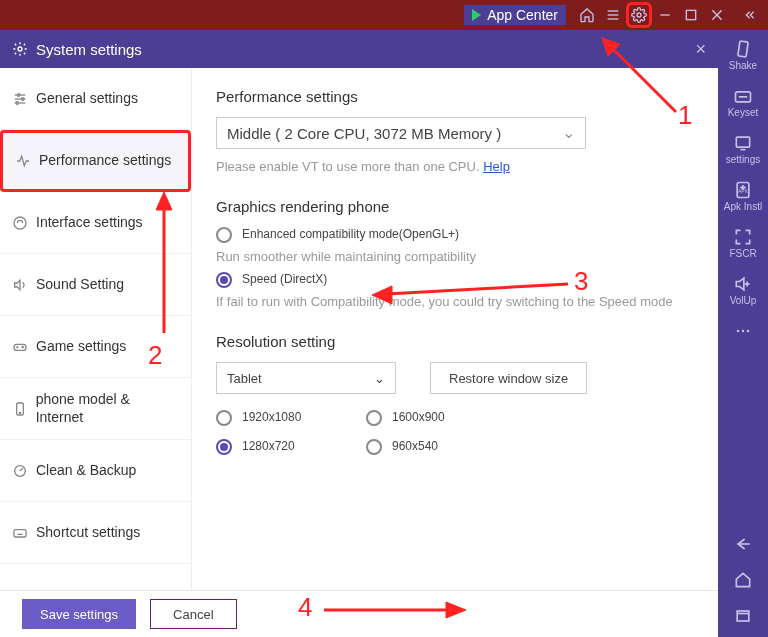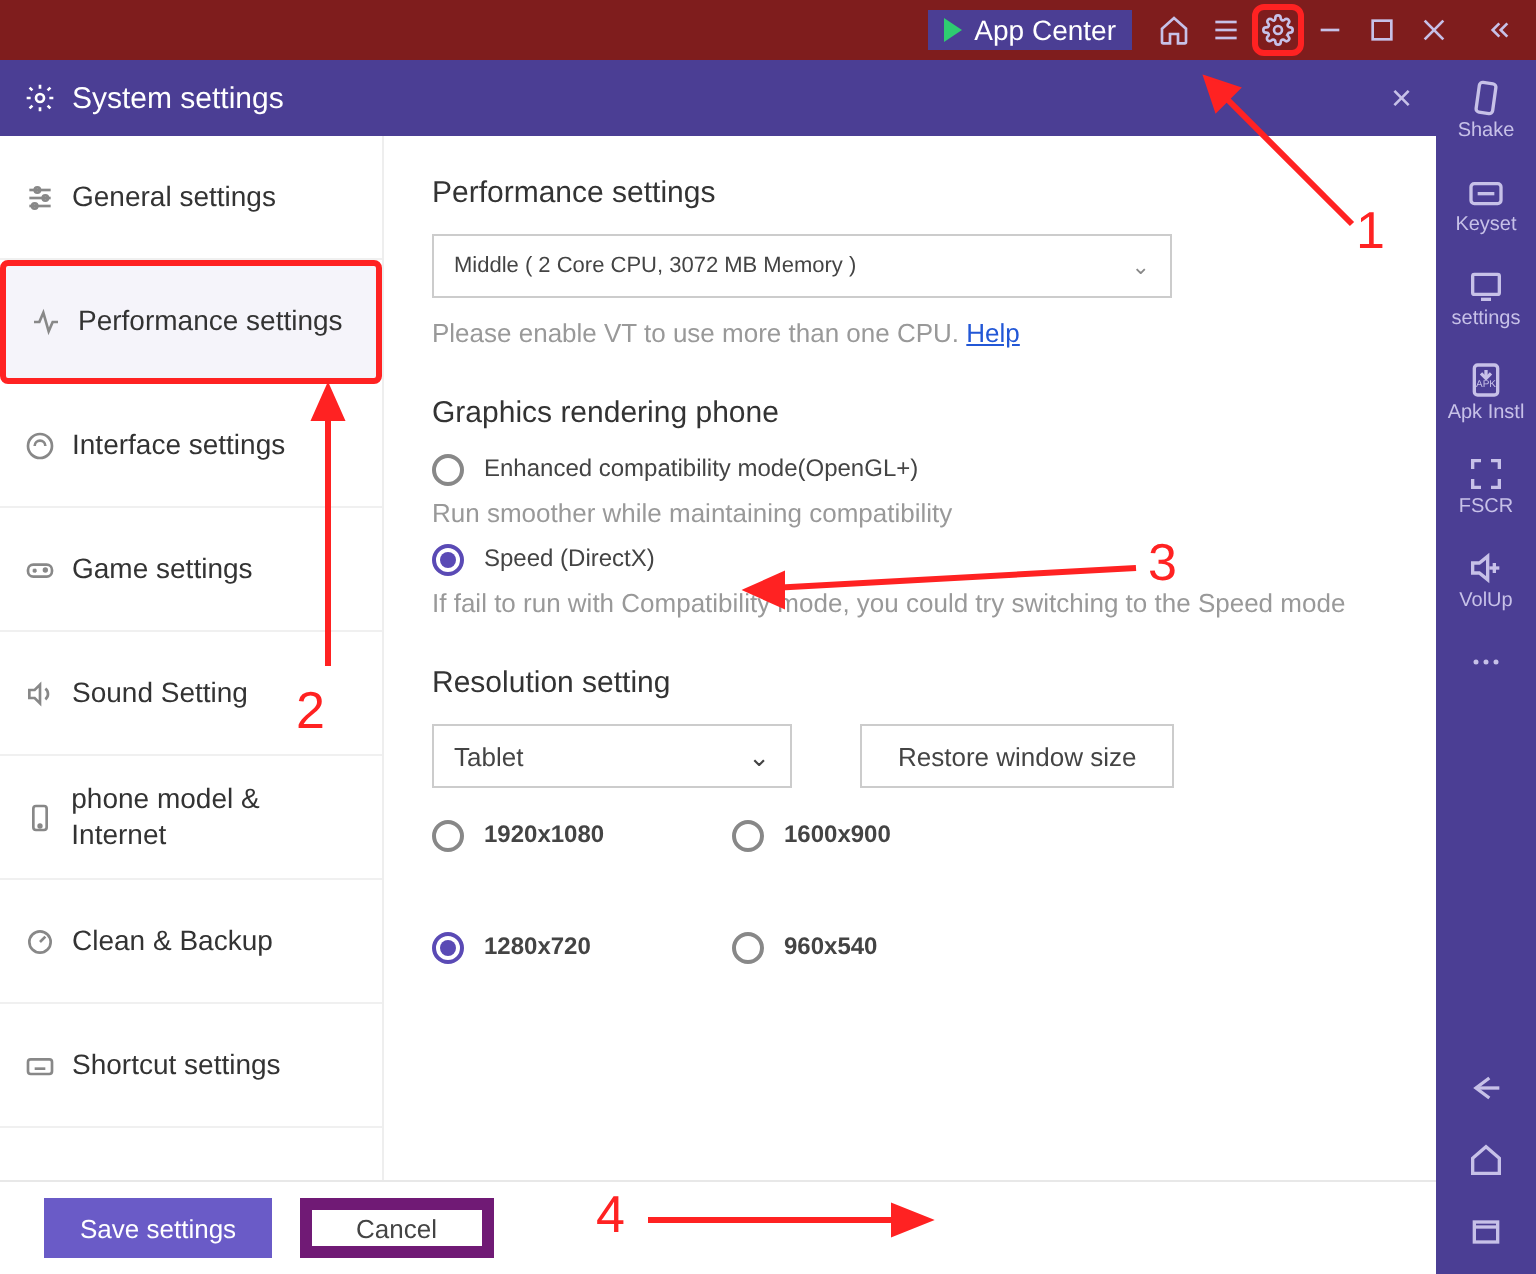--- a/index.html
+++ b/index.html
@@ -26,40 +26,40 @@
   .sidebar { width: 192px; border-right: 1px solid #eee; background: #fff; }
   .sb-item { display: flex; align-items: center; padding: 0 12px; height: 62px; font-size: 14px; color: #333; border-bottom: 1px solid #f0f0f0; cursor: pointer; }
   .sb-item .ic { width: 24px; display: flex; align-items: center; color: #888; }
   .sb-item .ic svg { width: 16px; height: 16px; }
   .sb-item .txt { line-height: 1.25; }
   .sb-item.active { background: #f5f4fa; }
   .hl-red { border: 3px solid #ff2222; border-radius: 4px; }
 
   .content { flex: 1; padding: 20px 24px; overflow: auto; }
   .section-title { font-size: 15px; color: #333; margin-bottom: 12px; }
-  .select { width: 370px; height: 32px; border: 1px solid #ccc; display: flex; align-items: center; padding: 12px 10px; font-size: 11px; color: #444; justify-content: space-between; background: #fff; }
+  .select { width: 370px; height: 32px; border: 1px solid #ccc; display: flex; align-items: center; padding: 12px 10px; font-size: 15px; color: #444; justify-content: space-between; background: #fff; }
   .select .chev { color: #888; }
   .hint { font-size: 13px; color: #999; margin-top: 10px; }
   .hint a { color: #2257d6; text-decoration: underline; }
   .block { margin-bottom: 24px; }
 
   .radio-row { display: flex; align-items: flex-start; font-size: 12px; color: #444; margin: 6px 0; }
   .radio { width: 16px; height: 16px; border: 2px solid #888; border-radius: 50%; margin-right: 10px; position: relative; }
   .radio.on { border-color: #5a4ab5; }
   .radio.on::after { content:''; position:absolute; left:2px; top:2px; width:8px; height:8px; background:#5a4ab5; border-radius:50%; }
   .subhint { font-size: 13px; color: #999; margin: 4px 0 8px 0; padding-left: 0; }
 
   .res-row { display: flex; gap: 34px; margin-bottom: 10px; }
   .res-select { width: 180px; height: 32px; border: 1px solid #ccc; display: flex; align-items: center; padding: 0 10px; font-size: 13px; color: #444; justify-content: space-between; }
   .btn-outline { height: 32px; border: 1px solid #ccc; background: #fff; padding: 0 18px; font-size: 13px; color: #444; display: flex; align-items: center; }
-  .res-grid { display: grid; grid-template-columns: 150px 150px; gap-row: 10px; row-gap: 28px; font-weight: bold; }
+  .res-grid { display: grid; grid-template-columns: 150px 150px; gap-row: 10px; row-gap: 1px; }
 
   .sw-footer { height: 47px; border-top: 1px solid #e8e8e8; display: flex; align-items: center; justify-content: flex-start; padding: 0 22px; gap: 14px; }
   .btn-primary { background: #6a5bc7; color: #fff; border: none; height: 30px; padding: 0 18px; font-size: 13px; }
-  .btn-secondary { background: #fff; border: 6px solid #701a75; height: 30px; padding: 0 22px; font-size: 13px; color: #444; }
+  .btn-secondary { background: #fff; border: 1px solid #701a75; height: 30px; padding: 0 22px; font-size: 13px; color: #444; }
 
   
   .ann-num { position: absolute; color: #ff2222; font-size: 26px; font-weight: 400; font-family: Arial; }
   .arrow { position: absolute; }
   .arrow svg { overflow: visible; }
   .arrow polygon, .arrow line { fill: #ff2222; stroke: #ff2222; }
 </style>
 </head>
 <body>
 
@@ -242,36 +242,36 @@
             <svg viewBox="0 0 24 24" fill="none" stroke="currentColor" stroke-width="2">
               <circle cx="12" cy="12" r="9"></circle>
               <path d="M8 12a4 4 0 018 0"></path>
             </svg>
           </span>
         <span class="txt">Interface settings</span>
       </div>
       <div class="sb-item">
         <span class="ic">
             <svg viewBox="0 0 24 24" fill="none" stroke="currentColor" stroke-width="2">
+              <polygon points="4 9 8 9 12 5 12 19 8 15 4 15"></polygon>
+              <path d="M16 8a5 5 0 010 8"></path>
+            </svg>
+          </span>
+        <span class="txt">Sound Setting</span>
+      </div>
+      <div class="sb-item">
+        <span class="ic">
+            <svg viewBox="0 0 24 24" fill="none" stroke="currentColor" stroke-width="2">
               <rect x="3" y="8" width="18" height="9" rx="4"></rect>
               <line x1="8" y1="11" x2="8" y2="14"></line>
               <line x1="6.5" y1="12.5" x2="9.5" y2="12.5"></line>
               <circle cx="16" cy="12" r="1"></circle>
             </svg>
           </span>
         <span class="txt">Game settings</span>
-      </div>
-      <div class="sb-item">
-        <span class="ic">
-            <svg viewBox="0 0 24 24" fill="none" stroke="currentColor" stroke-width="2">
-              <polygon points="4 9 8 9 12 5 12 19 8 15 4 15"></polygon>
-              <path d="M16 8a5 5 0 010 8"></path>
-            </svg>
-          </span>
-        <span class="txt">Sound Setting</span>
       </div>
       <div class="sb-item">
         <span class="ic">
             <svg viewBox="0 0 24 24" fill="none" stroke="currentColor" stroke-width="2">
               <rect x="7" y="3" width="10" height="18" rx="2"></rect>
               <circle cx="12" cy="18" r="1"></circle>
             </svg>
           </span>
         <span class="txt">phone model &amp; Internet</span>
       </div>

